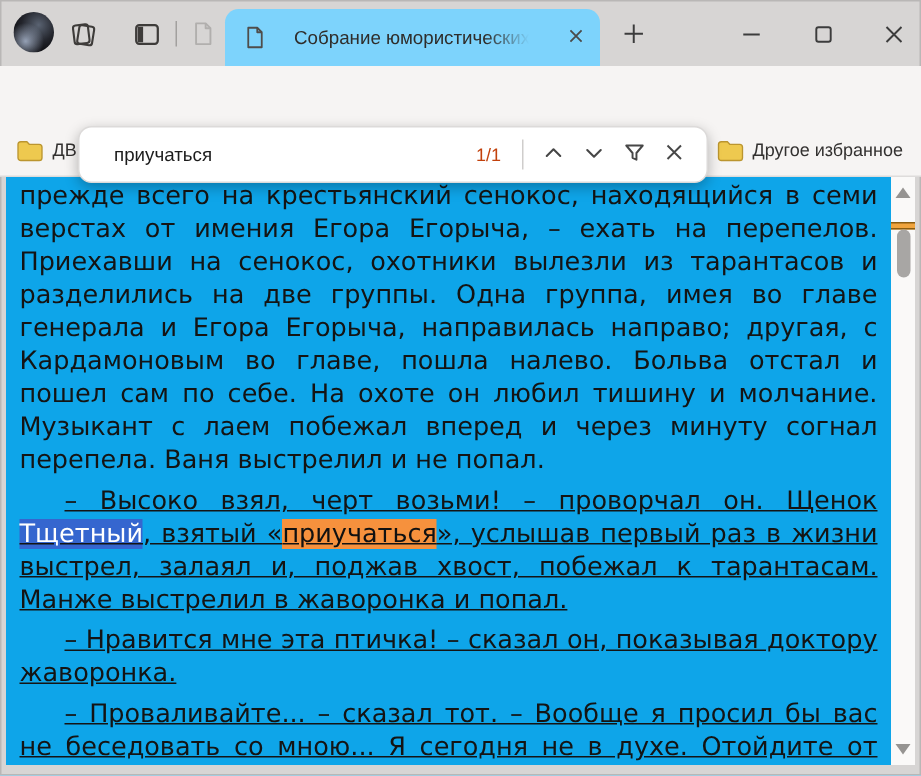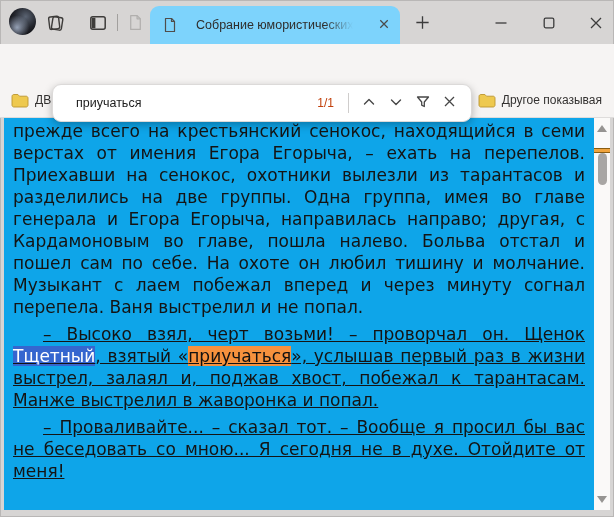--- a/index.html
+++ b/index.html
@@ -265,21 +265,21 @@
       </svg>
     </span>
     <span class="fav-label">ДВ</span>
   </div>
   <div class="fav-item" style="right:12px">
     <span style="display:flex">
       <svg width="18" height="15" viewBox="0 0 18 15">
         <path d="M1 3.4c0-1 .8-1.9 1.9-1.9h4l1.6 1.7h6.6c1 0 1.9.8 1.9 1.9v7c0 1-.8 1.9-1.9 1.9H2.9c-1 0-1.9-.8-1.9-1.9z" fill="var(--folder)" stroke="#bb952f" stroke-width="0.9"></path>
       </svg>
     </span>
-    <span class="fav-label">Другое показывая</span>
+    <span class="fav-label">Другое избранное</span>
   </div>
 
   <div class="findbar">
     <input class="find-input" readonly="" value="приучаться" style="">
     <span class="counter">1/1</span>
     <span class="f-div"></span>
     <button class="find-btn">
       <span>
         <svg width="16" height="16" viewBox="0 0 16 16" fill="none" stroke="#474747" stroke-width="1.4" stroke-linecap="round" stroke-linejoin="round">
             <path d="M3.5 10L8 5.5 12.5 10"></path>
@@ -306,20 +306,21 @@
             <path d="M3 3l9 9M12 3l-9 9"></path>
           </svg>
       </span>
     </button>
   </div>
 
   <div class="content">
     <div class="doc">
         <p class="para"><span>прежде всего на крестьянский сенокос, находящийся в семи верстах от имения Егора Егорыча, – ехать на перепелов. Приехавши на сенокос, охотники вылезли из тарантасов и разделились на две группы. Одна группа, имея во главе генерала и Егора Егорыча, направилась направо; другая, с Кардамоновым во главе, пошла налево. Больва отстал и пошел сам по себе. На охоте он любил тишину и молчание. Музыкант с лаем побежал вперед и через минуту согнал перепела. Ваня выстрелил и не попал.</span></p>
         <p class="para indent"><span>– Высоко взял, черт возьми! – проворчал он. Щенок </span><span class="sel">Тщетный</span><span>, взятый «</span><span class="match">приучаться</span><span>», услышав первый раз в жизни выстрел, залаял и, поджав хвост, побежал к тарантасам. Манже выстрелил в жаворонка и попал.</span></p>
+        <p class="para indent"><span>– Нравится мне эта птичка! – сказал он, показывая доктору жаворонка.</span></p>
         <p class="para indent"><span>– Проваливайте... – сказал тот. – Вообще я просил бы вас не беседовать со мною... Я сегодня не в духе. Отойдите от меня!</span></p>
       </div>
   </div>
 
   <div class="scrollbar">
     <div class="tri-up"></div>
     <div class="marker"></div>
     <div class="thumb"></div>
     <div class="tri-down"></div>
   </div>

